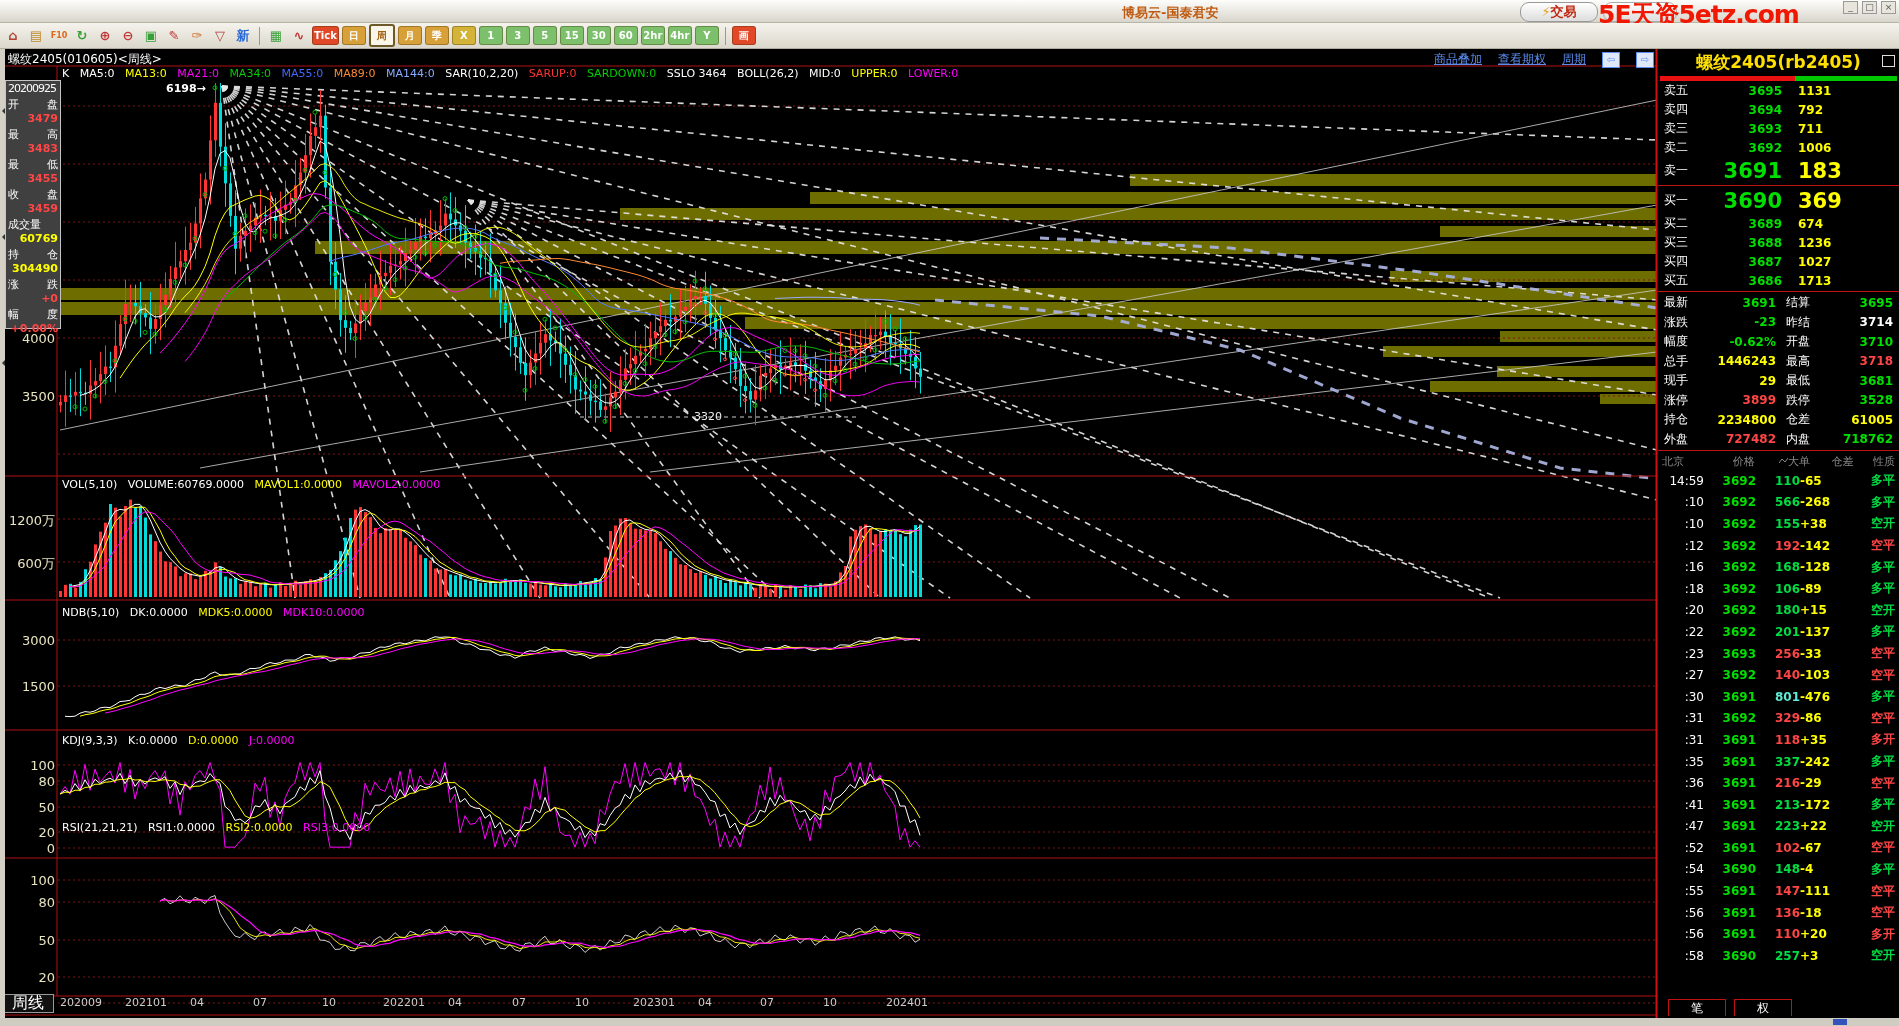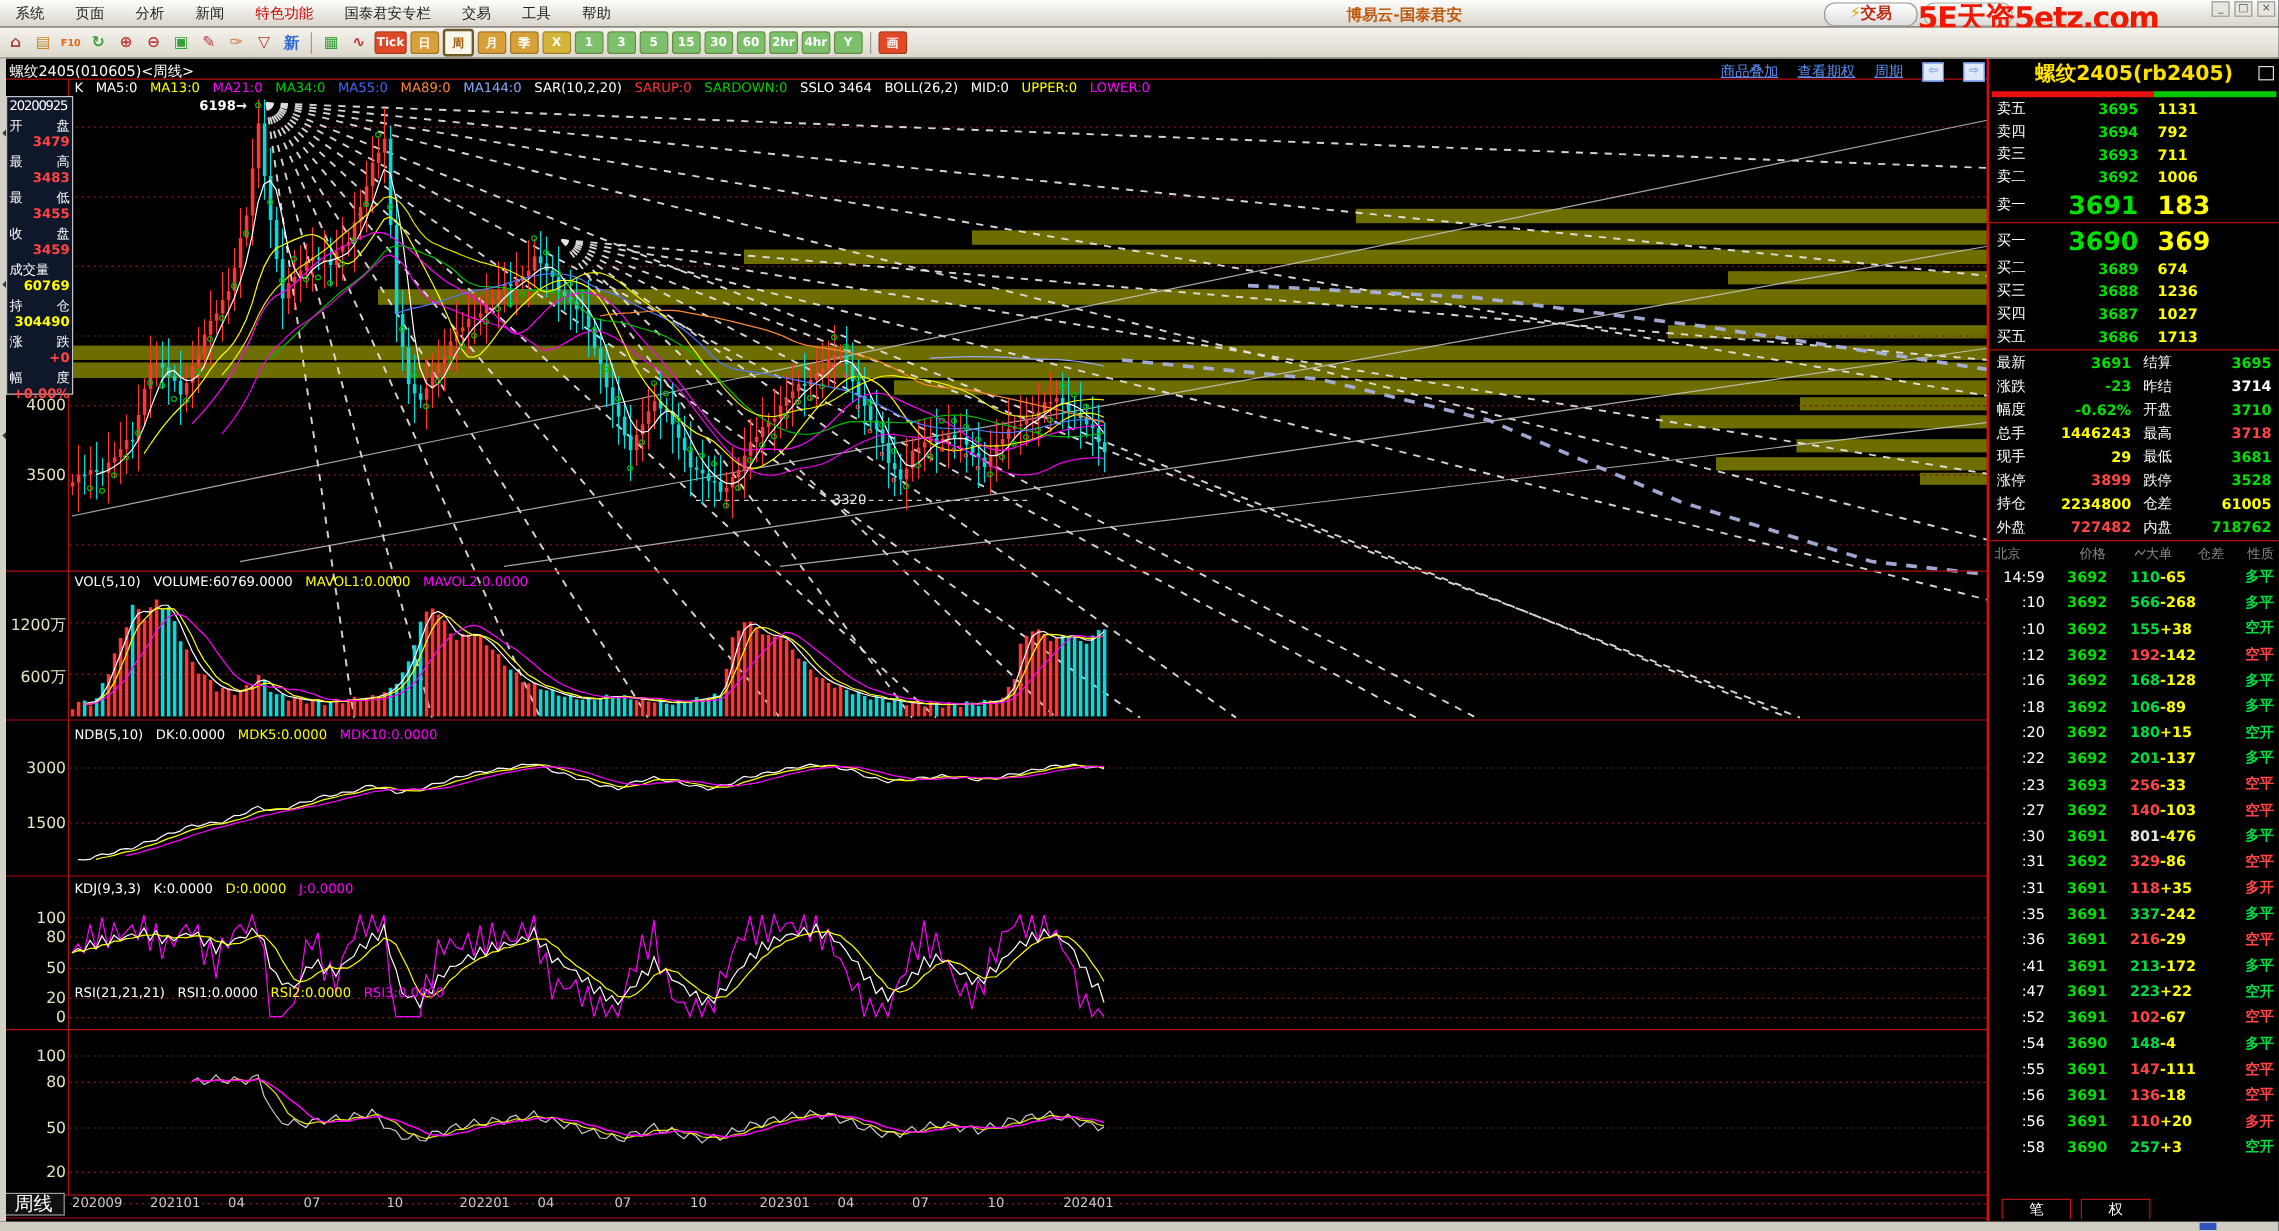--- a/index.html
+++ b/index.html
@@ -24,21 +24,21 @@
   .main{position:absolute;top:48px;left:0;width:1899px;height:970px;background:#000;}
   #chart-svg{position:absolute;top:0;left:0;z-index:1;}
   .overlay{position:absolute;z-index:3;}
   .instrument-label{left:8px;top:3px;color:#fff;font-size:12px;}
   .links-row{left:1434px;top:3px;display:flex;gap:16px;align-items:center;}
   .chart-link{color:#5b8dee;font-size:12px;text-decoration:underline;}
   .navico{width:16px;height:14px;border:1px solid #5b8dee;color:#5b8dee;font-size:10px;display:inline-flex;align-items:center;justify-content:center;background:#dfe8f8;}
   .pane-header{left:62px;font-size:11px;white-space:nowrap;z-index:3;}
   .pane-header b{font-weight:normal;margin-right:7px;}
   .axis-label{color:#e8e4c0;font-size:13px;width:52px;text-align:right;}
-  .info-box{left:5px;top:32px;width:50px;height:245px;border:1px solid #c4c4c4;background:#0f172a;color:#fff;font-size:11px;padding:1px 2px;z-index:4;}
+  .info-box{left:5px;top:32px;width:50px;height:245px;border:1px solid #c4c4c4;background:#404040;color:#fff;font-size:11px;padding:1px 2px;z-index:4;}
   .info-date{color:#fff;letter-spacing:-1px;font-size:11px;}
   .info-row{margin-top:2px;}
   .info-lbl{display:flex;justify-content:space-between;color:#fff;}
   .info-val{text-align:right;font-weight:bold;}
   .splitter{position:absolute;left:0;top:0;width:5px;height:970px;background:#d4d0c6;z-index:5;}
   .splitter i{display:block;width:0;height:0;border:3px solid transparent;border-right-color:#333;margin:60px 0 0 -1px;}
   .xaxis-label{color:#ccc;font-size:11px;top:948px;}
   .period-tab{left:2px;top:946px;width:50px;height:17px;border:1px solid #9a9a9a;color:#fff;font-size:16px;text-align:center;line-height:16px;background:#111;z-index:4;}
   .peak-label{color:#fff;font-size:11px;font-weight:bold;}
   .low-label{color:#eee;font-size:11px;}
@@ -73,21 +73,20 @@
   .q-tab{min-width:40px;text-align:center;color:#fff;border:1px solid #c01010;border-bottom:none;padding:0 8px;font-size:12px;height:16px;}
   .bottombar{position:absolute;bottom:0;left:0;width:1899px;height:8px;background:#cfccc2;z-index:9;}
   .bottombar .bsq{position:absolute;left:1833px;top:1px;width:14px;height:6px;background:#3355bb;}
 </style>
 </head>
 <body>
 
 <div class="app">
 
   <div class="topbar">
-    <span id="menu-items"><span class="menu-item">系统</span><span class="menu-item">页面</span><span class="menu-item">分析</span><span class="menu-item">新闻</span><span class="menu-item" style="color: rgb(204, 0, 0);">特色功能</span><span class="menu-item">国泰君安专栏</span><span class="menu-item">交易</span><span class="menu-item">工具</span><span class="menu-item">帮助</span></span>
     <span class="apptitle">博易云-国泰君安</span>
     <div class="trade-btn"><span class="bolt">⚡</span><span>交易</span></div>
     <div class="ghost-btn"></div>
     <span class="watermark">5E天资5etz.com</span>
     <div class="winbtns">
       <span>_</span>
       <span>□</span>
       <span>×</span>
     </div>
   </div>
@@ -1144,21 +1143,21 @@
           <div class="trow">
             <span class="t-time">:27</span>
             <span class="t-prc" style="color: rgb(0, 224, 0);">3692</span>
             <span class="t-vol" style="color: rgb(255, 69, 69);">140</span>
             <span class="t-dlt">-103</span>
             <span class="t-nat" style="color: rgb(255, 69, 69);">空平</span>
           </div>
           <div class="trow">
             <span class="t-time">:30</span>
             <span class="t-prc" style="color: rgb(0, 224, 0);">3691</span>
-            <span class="t-vol" style="color: #e5e5e5;">801</span>
+            <span class="t-vol" style="color: #5eead4;">801</span>
             <span class="t-dlt">-476</span>
             <span class="t-nat" style="color: rgb(0, 221, 68);">多平</span>
           </div>
           <div class="trow">
             <span class="t-time">:31</span>
             <span class="t-prc" style="color: rgb(0, 224, 0);">3692</span>
             <span class="t-vol" style="color: rgb(255, 69, 69);">329</span>
             <span class="t-dlt">-86</span>
             <span class="t-nat" style="color: rgb(255, 69, 69);">空平</span>
           </div>

